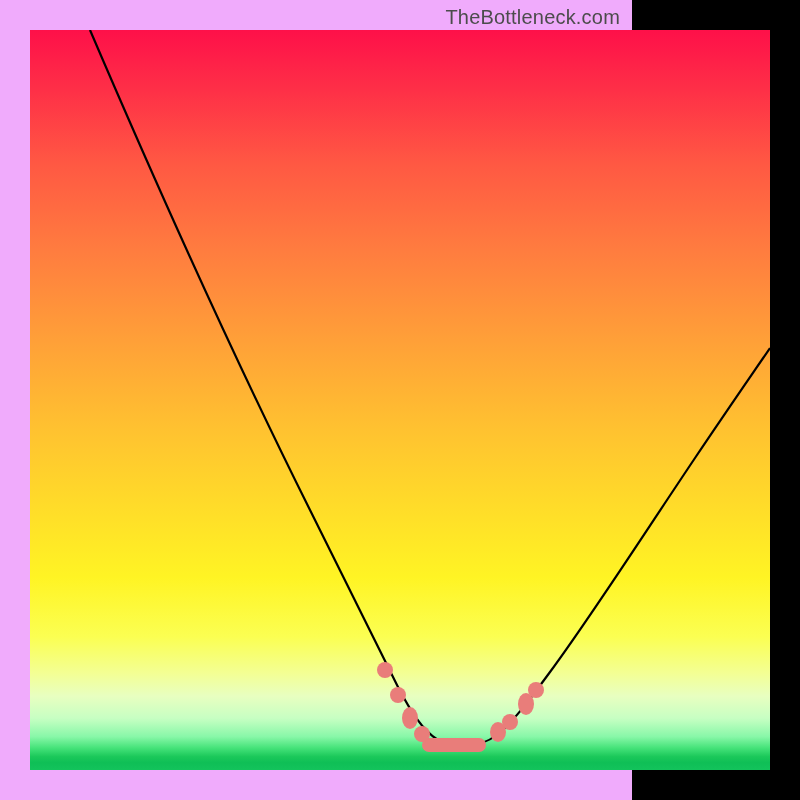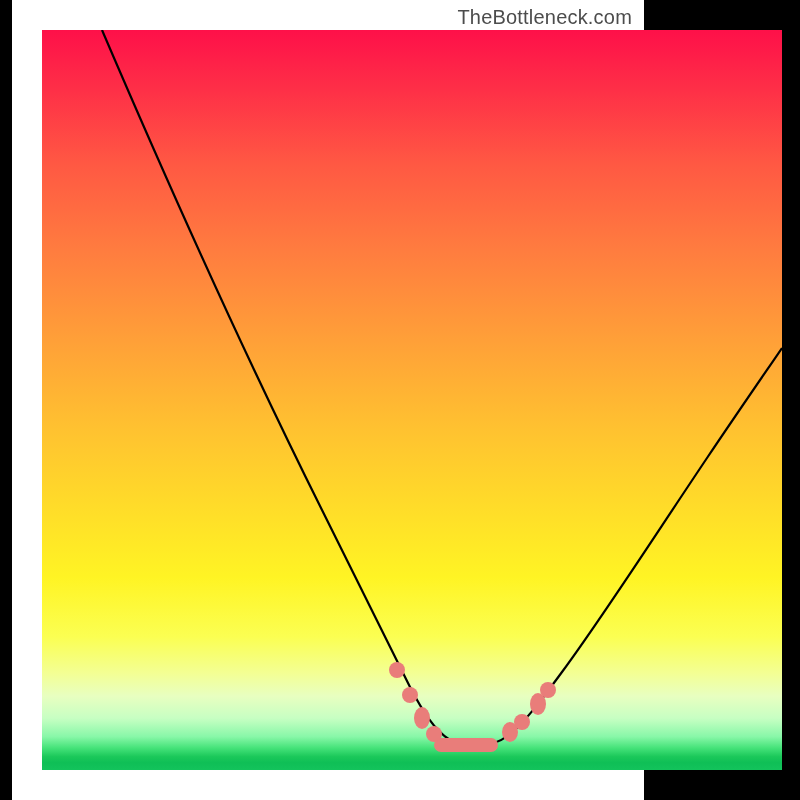--- a/index.html
+++ b/index.html
@@ -7,24 +7,24 @@
     padding: 0;
     width: 800px;
     height: 800px;
     overflow: hidden;
     background: #000;
     font-family: Arial, Helvetica, sans-serif;
   }
   .frame {
     position: absolute;
     top: 0;
-    left: 12px;
+    left: 0;
     width: 632px;
     height: 800px;
-    background: #ffffff;
+    background: #f0abfc;
   }
   .watermark {
     position: absolute;
     top: 6px;
     right: 12px;
     color: #4c4c4c;
     font-size: 20px;
     font-weight: 500;
     letter-spacing: 0.2px;
     z-index: 5;

